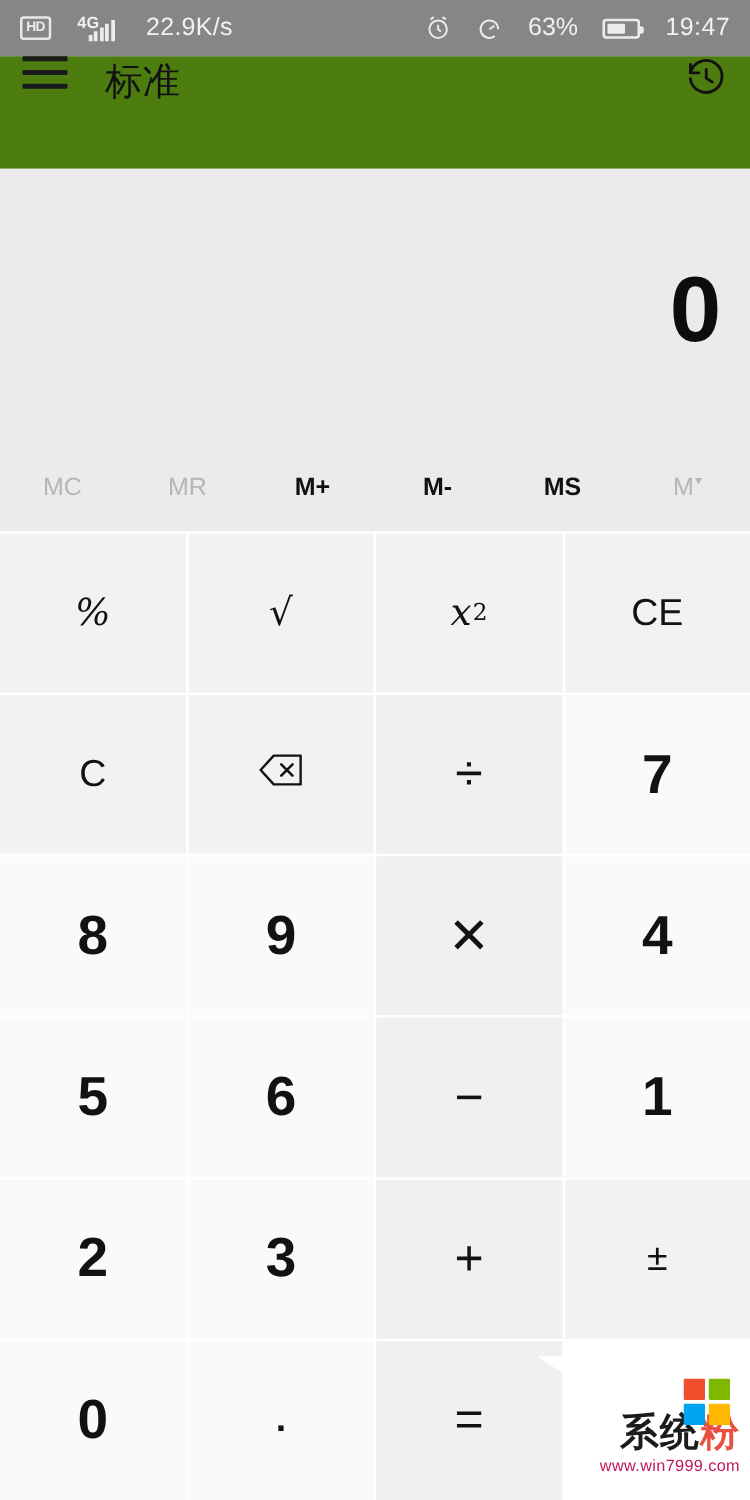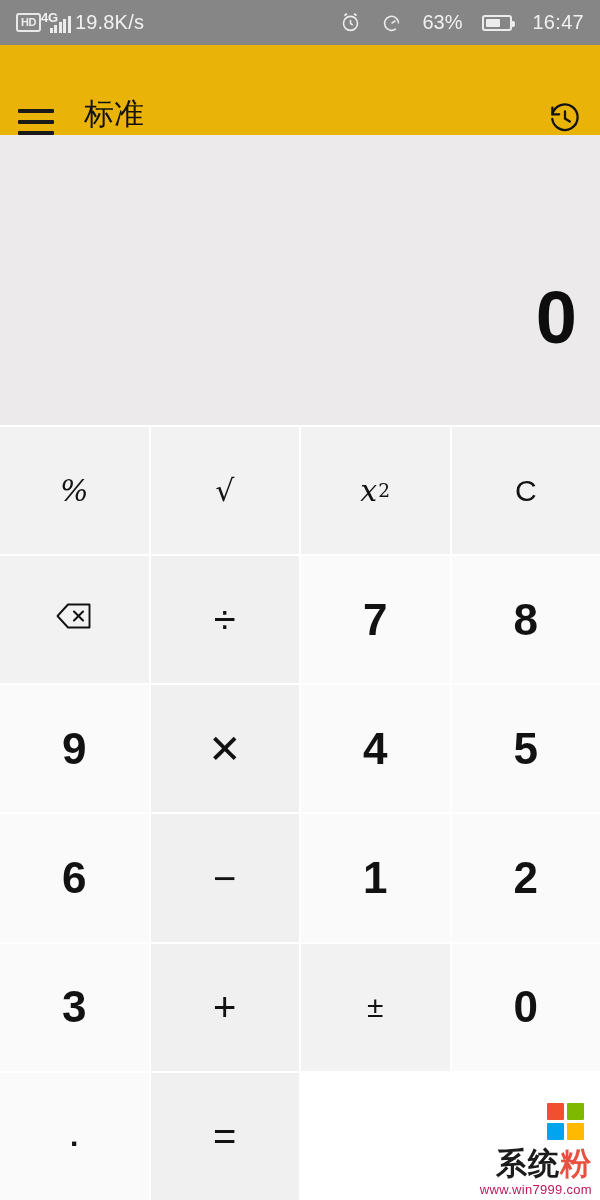--- a/index.html
+++ b/index.html
@@ -12,21 +12,21 @@
   }
   #app { width:600px; height:1200px; display:flex; flex-direction:column; position:relative; }
 
   
   .statusbar {
     height:45px; background:#868686; color:#f1f1f1;
     display:flex; align-items:center; justify-content:space-between;
     padding:0 16px; flex:0 0 45px;
   }
   .sb-left, .sb-right { display:flex; align-items:center; }
-  .sb-left { gap:0; }
+  .sb-left { gap:21px; }
   .sb-right { gap:20px; }
   .hd-badge {
     border:2px solid #e8e8e8; border-radius:3px;
     font-size:11px; font-weight:bold; line-height:1;
     padding:2px 3px; letter-spacing:-.5px; color:#ececec;
   }
   .net { display:flex; align-items:flex-end; gap:1px; position:relative; padding-top:3px;}
   .net .g { position:absolute; top:-2px; left:0; font-size:13px; font-weight:bold; line-height:1; }
   .net .bars { display:flex; align-items:flex-end; gap:1.5px; margin-left:9px; }
   .net .bars i { display:block; width:3px; background:#ececec; }
@@ -44,22 +44,22 @@
   }
   .batt::after {
     content:""; position:absolute; right:-5px; top:4px;
     width:3px; height:6px; background:#ececec; border-radius:0 2px 2px 0;
   }
   .batt > span { display:block; height:100%; background:#ececec; border-radius:1px; }
   .clock-time { font-size:20px; letter-spacing:.3px; }
 
   
   .appbar {
-    flex:0 0 90px; display:flex; align-items:flex-end;
-    padding:0 18px; background:#eab308;
+    flex:0 0 90px; display:flex; align-items:flex-start;
+    padding:0 18px; background:#4d7c0f;
   }
   .hamburger { width:36px; height:26px; display:flex; flex-direction:column; justify-content:space-between; cursor:pointer; }
   .hamburger i { display:block; height:4px; background:#1a1a1a; border-radius:1px; }
   .app-title {
     font-size:30px; color:#121212; margin-left:30px;
     font-family:"DejaVu Sans","Liberation Sans",sans-serif;
   }
   .history-btn { margin-left:auto; cursor:pointer; display:flex; }
 
   
@@ -111,21 +111,21 @@
 
   
   .watermark {
     position:absolute; right:0; bottom:0; width:170px; height:115px;
     pointer-events:none;
   }
   .wm-tri {
     position:absolute; inset:0;
     background:linear-gradient(to bottom left, #ffffff 0 50%, rgba(255,255,255,0) 50% 100%);
   }
-  .wm-inner { position:absolute; right:8px; bottom:3px; width:160px; text-align:right; }
+  .wm-inner { position:absolute; right:8px; bottom:20px; width:160px; text-align:right; }
   .ms-logo {
     display:inline-grid; grid-template-columns:17px 17px; grid-template-rows:17px 17px;
     gap:3px; margin-bottom:2px; margin-right:2px;
   }
   .ms-logo span { display:block; border-radius:1px; }
   .wm-text {
     font-family:"DejaVu Sans","Liberation Sans",sans-serif;
     font-size:31px; font-weight:bold; color:#1b1b1b;
     line-height:1; letter-spacing:1px; white-space:nowrap;
   }
@@ -147,41 +147,41 @@
       <span class="net">
         <span class="g">4G</span>
         <span class="bars">
             <i></i>
             <i></i>
             <i></i>
             <i></i>
             <i></i>
           </span>
       </span>
-      <span class="speed">19.8K/s</span>
+      <span class="speed">22.9K/s</span>
     </div>
     <div class="sb-right">
       <span class="sb-icon">
         <svg width="21" height="21" viewBox="0 0 24 24" fill="none" stroke="#ececec" stroke-width="1.8">
           <circle cx="12" cy="13" r="8"></circle>
             <path d="M12 9v4l2.5 2"></path>
           <path d="M5 4l3-2M19 4l-3-2" stroke-width="2"></path>
         </svg>
       </span>
       <span class="sb-icon">
         <svg width="21" height="21" viewBox="0 0 24 24" fill="none" stroke="#ececec" stroke-width="1.8">
           <path d="M20 13a8 8 0 1 0-3 6.2"></path>
             <path d="M12 13l4.5-3"></path>
         </svg>
       </span>
       <span class="batt-pct">63%</span>
       <span class="batt">
           <span style="width:63%"></span>
         </span>
-      <span class="clock-time">16:47</span>
+      <span class="clock-time">19:47</span>
     </div>
   </div>
 
   <div class="appbar">
     <div class="hamburger">
       <i></i>
         <i></i>
         <i></i>
     </div>
     <div class="app-title">标准</div>
@@ -191,34 +191,45 @@
         <polyline points="3.1,4.6 3.1,9.4 7.9,9.4"></polyline>
         <path d="M12 7.4V12.4l3.4 2.1"></path>
       </svg>
     </div>
   </div>
 
   <div class="display">
     <div class="display-value">0</div>
   </div>
 
+  <div class="memrow">
+    <div class="mem off"><span>MC</span></div>
+    <div class="mem off"><span>MR</span></div>
+    <div class="mem on"><span>M+</span></div>
+    <div class="mem on"><span>M-</span></div>
+    <div class="mem on"><span>MS</span></div>
+    <div class="mem off"><span>M</span><span class="chev">▾</span></div>
+  </div>
 
   <div class="keypad">
 
     <div class="key fn math">
         <span>%</span>
       </div>
     <div class="key fn math upright">
         <span>√</span>
       </div>
     <div class="key fn math">
         <span>x</span>
         <sup class="sq">2</sup>
       </div>
 
+    <div class="key fn">
+        <span>CE</span>
+      </div>
     <div class="key fn">
         <span>C</span>
       </div>
     <div class="key fn">
       <span>
         <svg width="40" height="30" viewBox="0 0 40 30" fill="none" stroke="#121212" stroke-width="1.9" stroke-linejoin="round">
           <path d="M14 3.5H35.5V26.5H14L3.5 15Z"></path>
           <path d="M20 10.5l9 9M29 10.5l-9 9" stroke-width="2.1" stroke-linecap="round"></path>
         </svg>
       </span>

